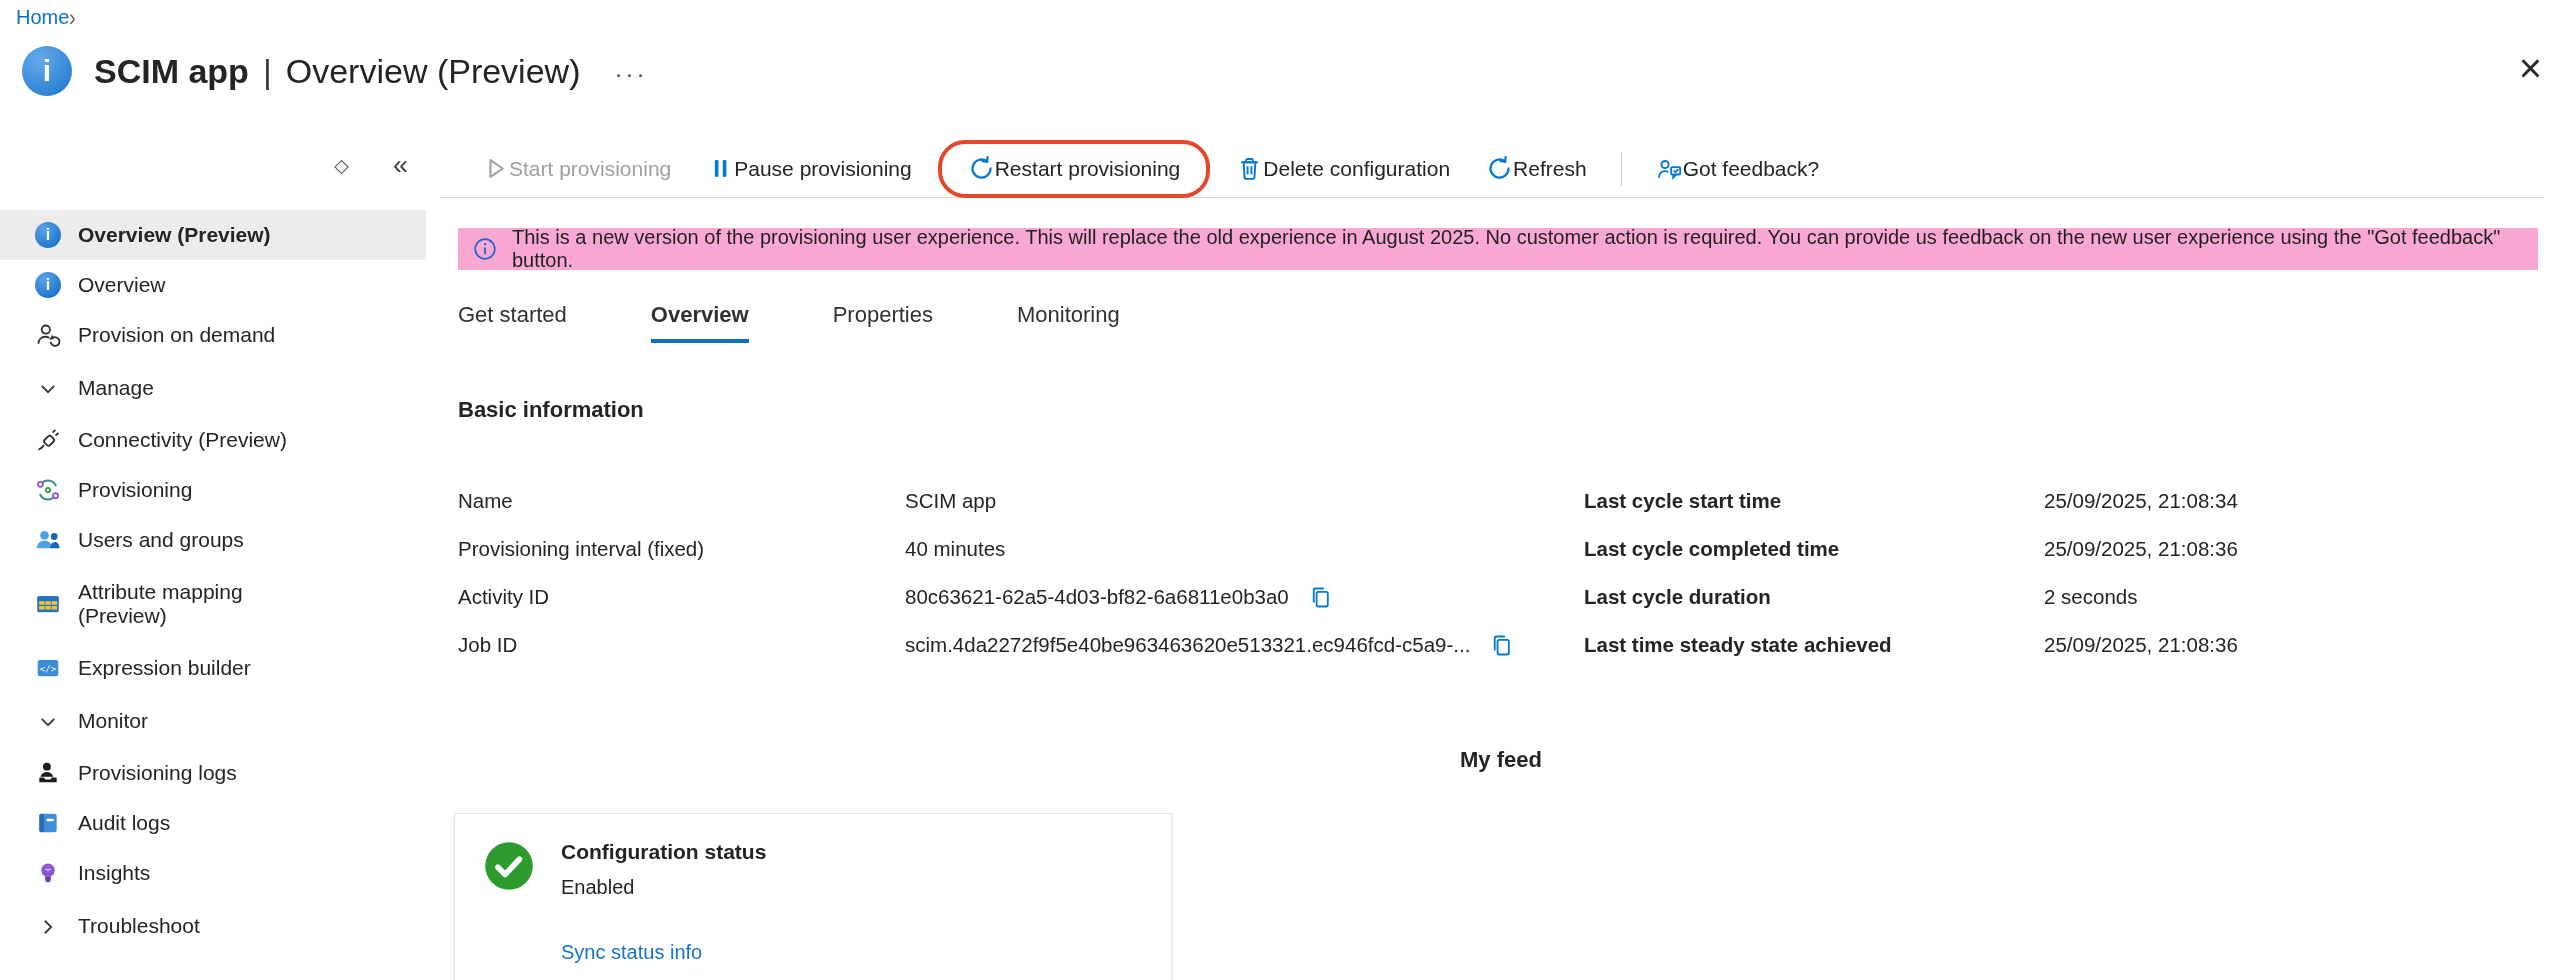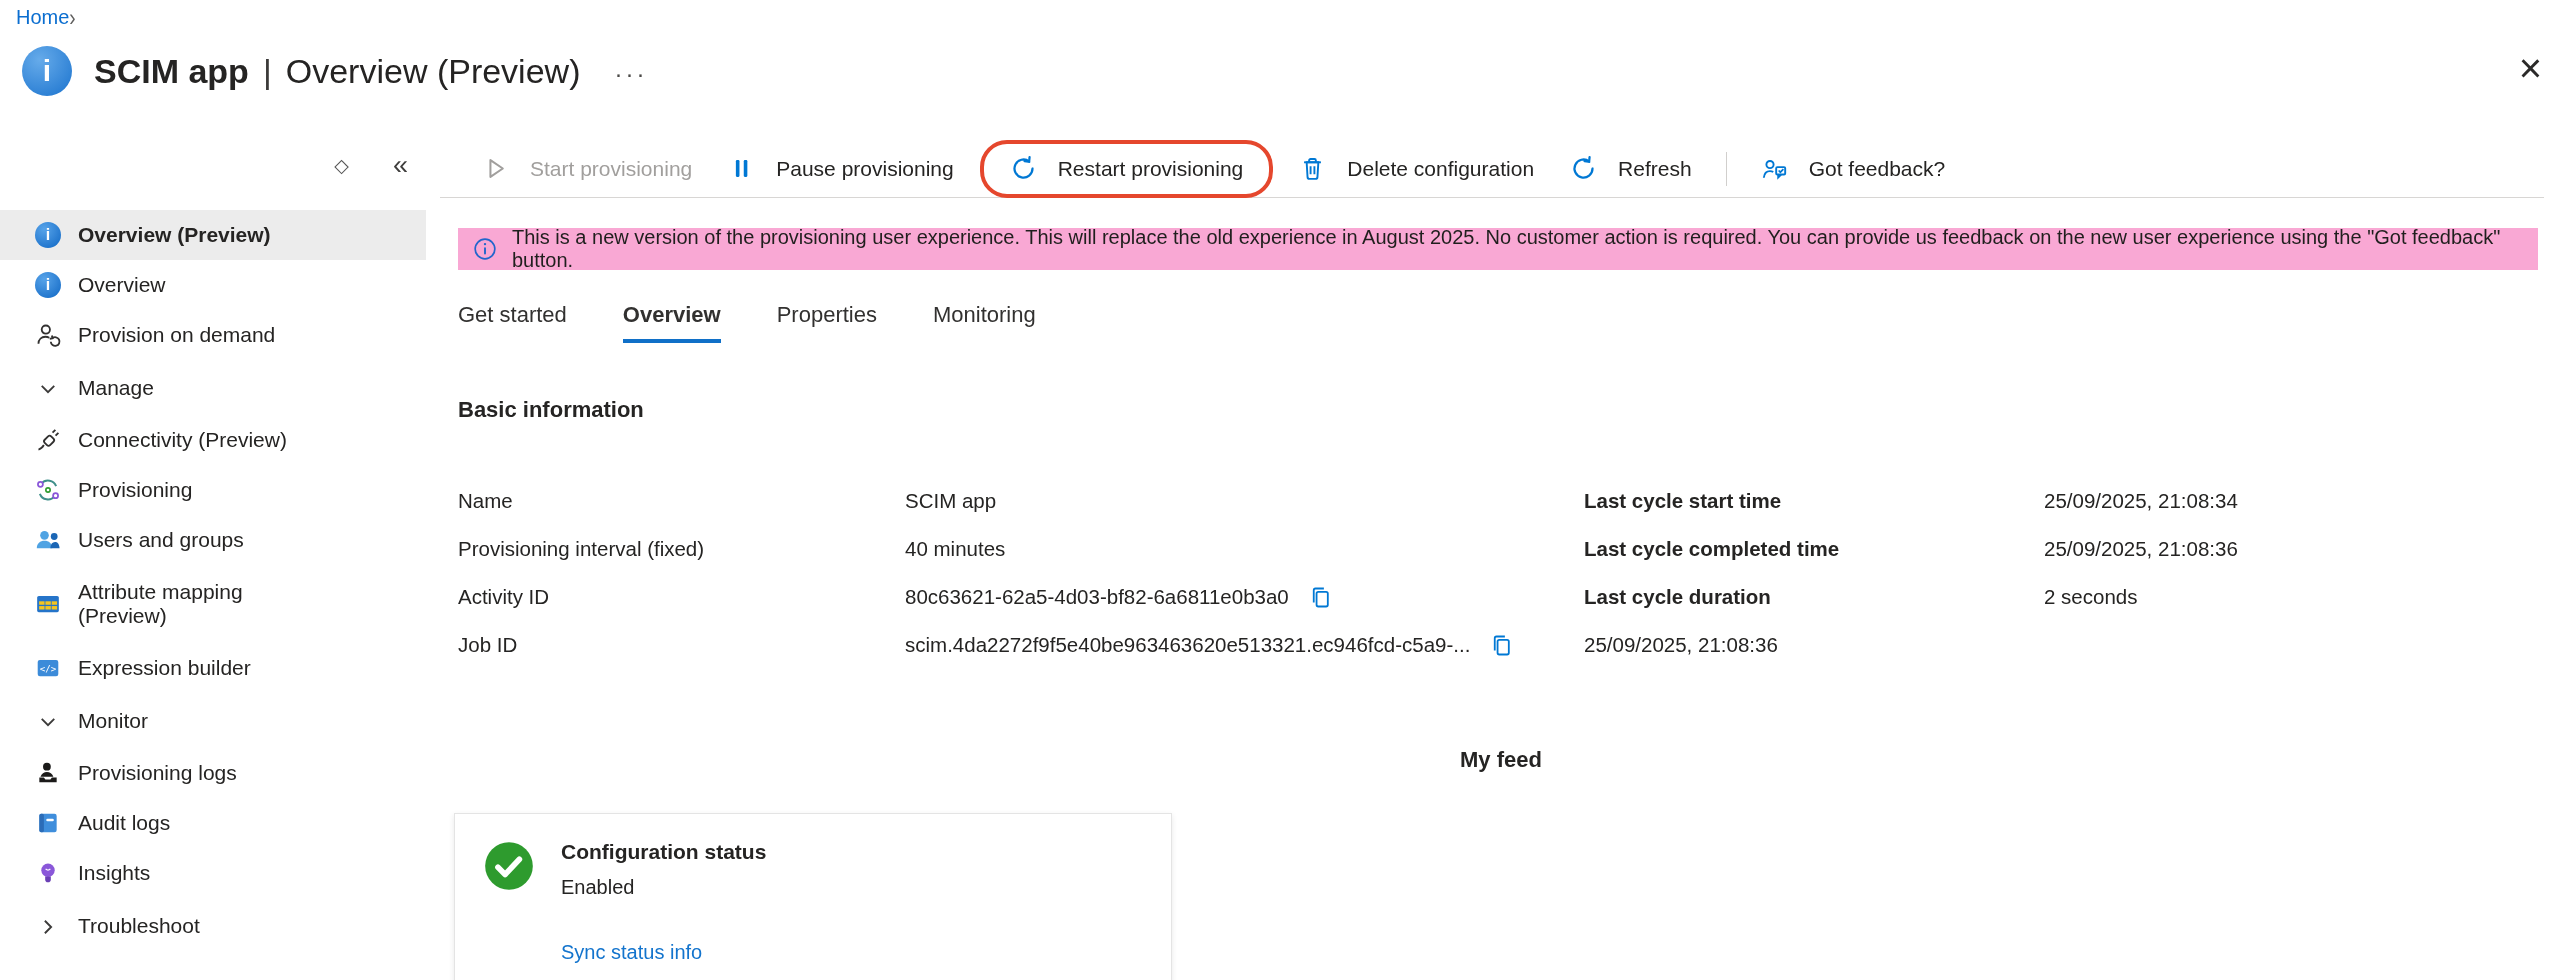--- a/index.html
+++ b/index.html
@@ -36,28 +36,28 @@
   .nav-item.two-line .nav-label { max-width:232px; }
   .nav-group { height:53px; margin-top:2px; }
   .nav-icon { width:28px; height:28px; flex:none; display:flex; align-items:center; justify-content:center; }
   .info-badge { width:26px; height:26px; border-radius:50%;
     background:radial-gradient(circle at 35% 28%, #57a3e9, #1f74cc 78%);
     color:#fff; font-weight:700; font-size:16px; display:flex; align-items:center; justify-content:center; }
   .nav-label { line-height:1.15; }
   
   .main { position:absolute; left:440px; top:140px; width:2104px; }
   .toolbar { display:flex; align-items:center; height:58px; padding-left:24px; border-bottom:1px solid #d8d6d4; }
-  .tb-btn { display:flex; align-items:center; gap:21px; font-size:21px; padding:0 18px; height:44px; cursor:pointer; white-space:nowrap; }
+  .tb-btn { display:flex; align-items:center; gap:0; font-size:21px; padding:0 18px; height:44px; cursor:pointer; white-space:nowrap; }
   .tb-btn.disabled { color:#a19f9d; cursor:default; }
   .tb-highlight { border:4px solid #e5472d; border-radius:27px; display:flex; align-items:center; margin:0 8px; padding:3px 8px; }
   .tb-divider { width:1px; height:34px; background:#d1cfcd; margin:0 16px; }
   .tb-icon { width:27px; height:27px; flex:none; display:flex; }
   .banner { margin:30px 6px 0 18px; height:42px; background:#f9a8d4; display:flex; align-items:center; gap:15px; padding:0 15px; font-size:20px; color:#201f1e; }
   .banner-icon { width:24px; height:24px; flex:none; display:flex; }
-  .tabs { display:flex; gap:56px; margin:32px 0 0 18px; font-size:22px; }
+  .tabs { display:flex; gap:84px; margin:32px 0 0 18px; font-size:22px; }
   .tab { padding-bottom:11px; border-bottom:4px solid transparent; cursor:pointer; color:#323130; }
   .tab.active { font-weight:700; border-bottom-color:#1070c8; }
   .section-title { margin:54px 0 0 18px; font-size:22px; font-weight:700; }
   .info-grid { display:flex; margin:54px 0 0 18px;gap:14px; }
   .col-left { width:1112px; }
   .col-right { flex:1; }
   .f-row { display:flex; align-items:center; height:48px; font-size:20.5px; }
   .col-left .f-label { width:447px; flex:none; }
   .col-right .f-label { width:460px; flex:none; font-weight:700; }
   .f-value { display:flex; align-items:center; gap:18px; }
@@ -384,20 +384,21 @@
             <span>25/09/2025, 21:08:36</span>
           </span>
       </div>
       <div class="f-row">
         <span class="f-label">Last cycle duration</span>
         <span class="f-value">
             <span>2 seconds</span>
           </span>
       </div>
       <div class="f-row">
+        <span class="f-label">Last time steady state achieved</span>
         <span class="f-value">
             <span>25/09/2025, 21:08:36</span>
           </span>
       </div>
     </div>
   </div>
 
   <div class="section-title myfeed-title">My feed</div>
 
   <div class="feed-card">

